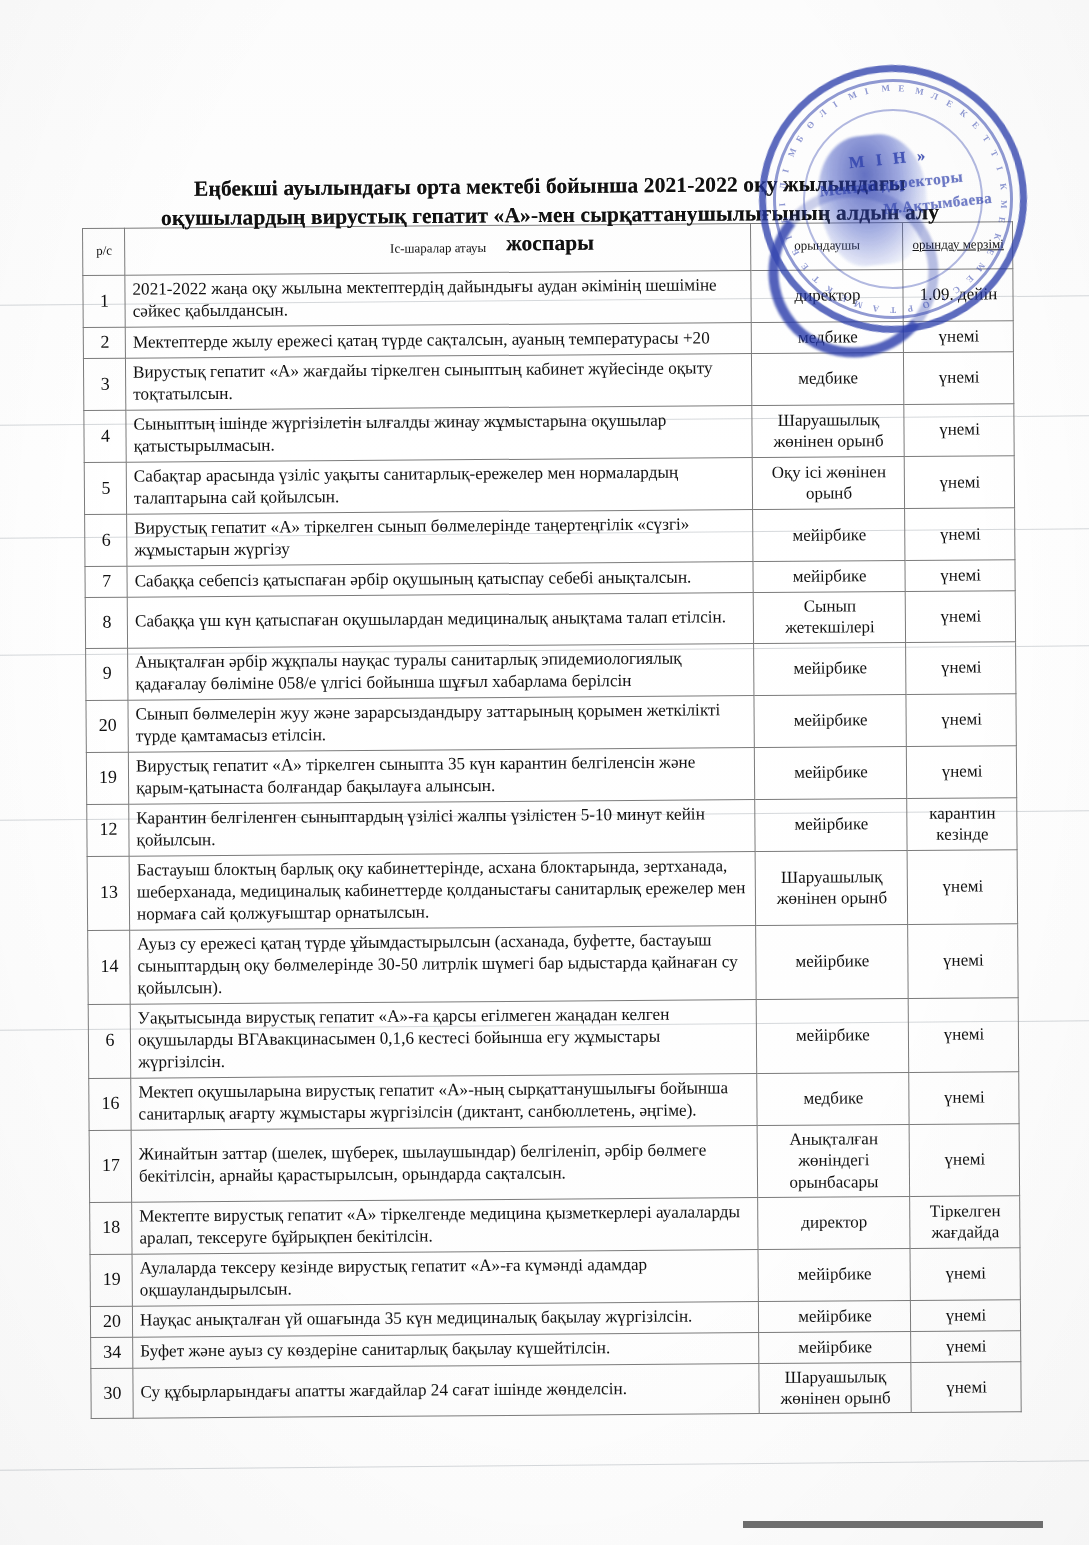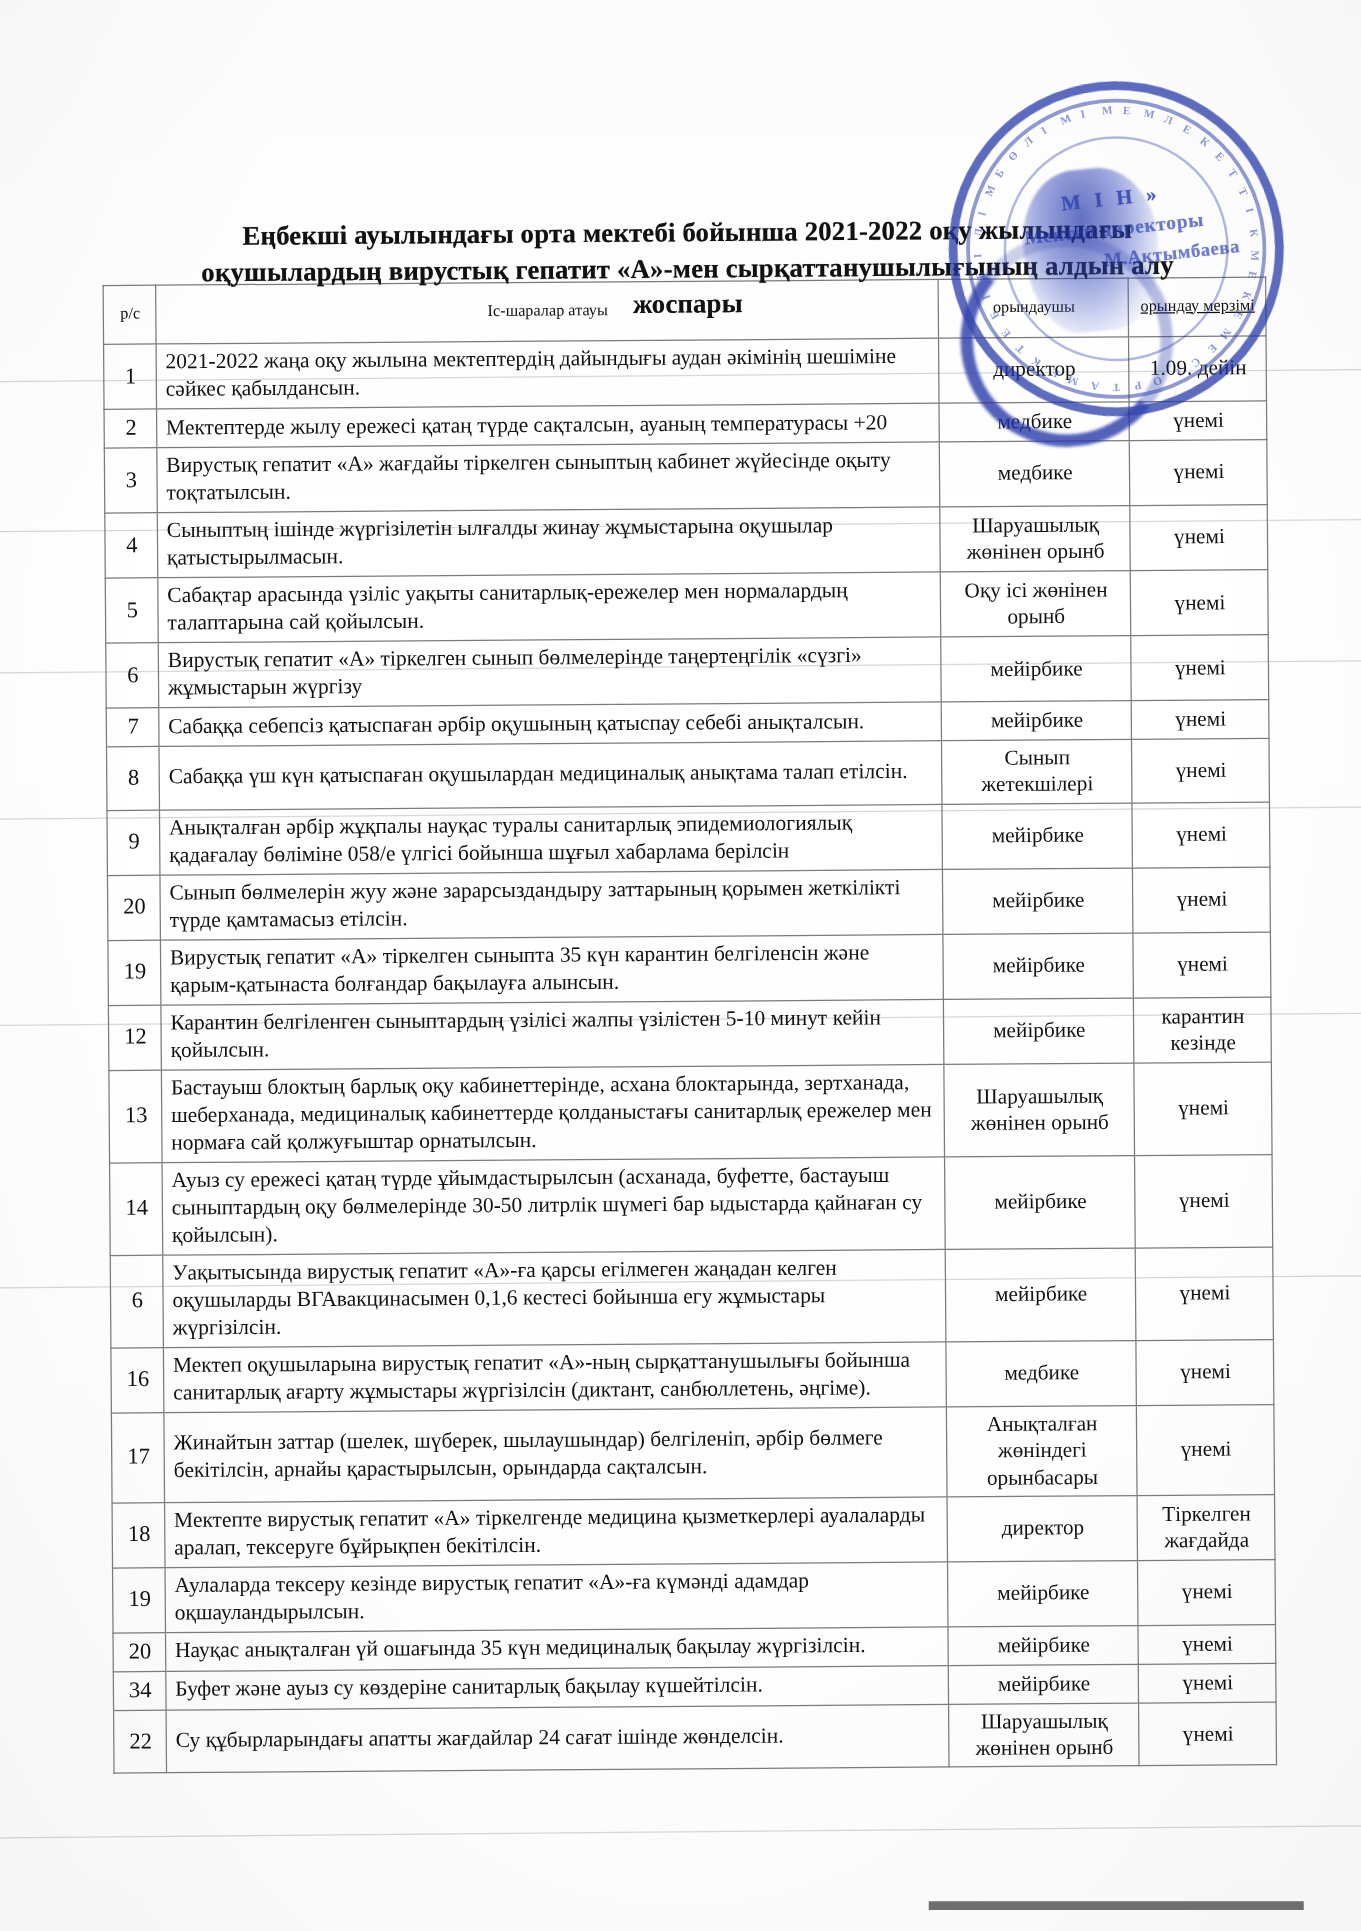--- a/index.html
+++ b/index.html
@@ -353,21 +353,21 @@
             <td class="exec">мейірбике</td>
             <td class="term">үнемі</td>
           </tr>
           <tr>
             <td class="num">34</td>
             <td class="act">Буфет және ауыз су көздеріне санитарлық бақылау күшейтілсін.</td>
             <td class="exec">мейірбике</td>
             <td class="term">үнемі</td>
           </tr>
           <tr>
-            <td class="num">22</td>
+            <td class="num">30</td>
             <td class="act">Су құбырларындағы апатты жағдайлар 24 сағат ішінде жөнделсін.</td>
             <td class="exec">Шаруашылық жөнінен орынб</td>
             <td class="term">үнемі</td>
           </tr>
         </tbody>
     </table>
   </div>
 
   <div id="stamp">
     <div class="ring-outer"></div>

